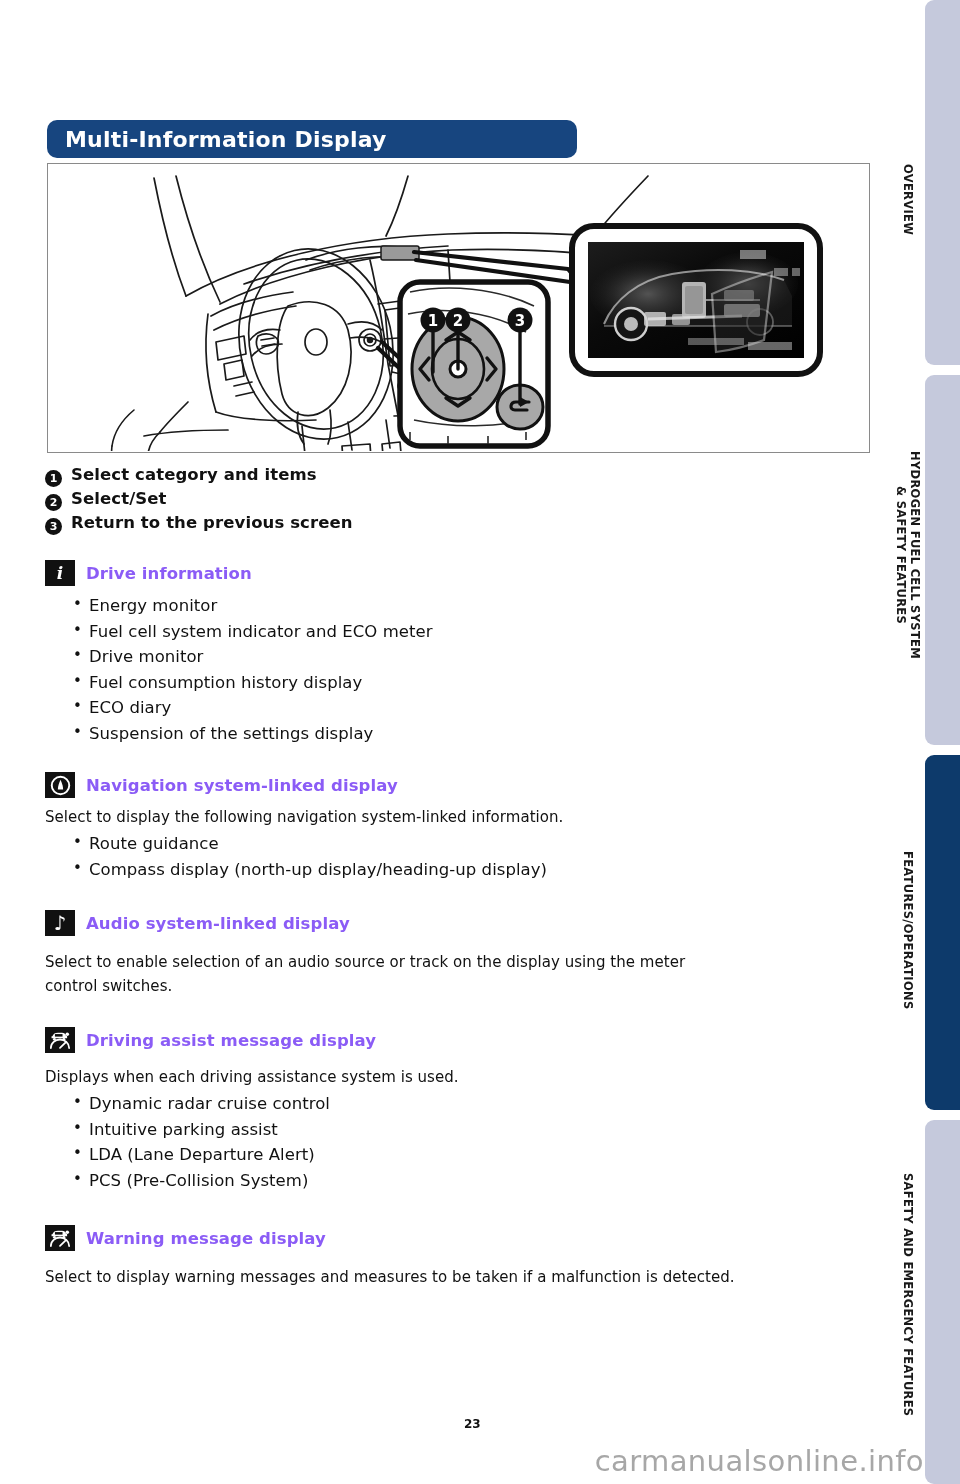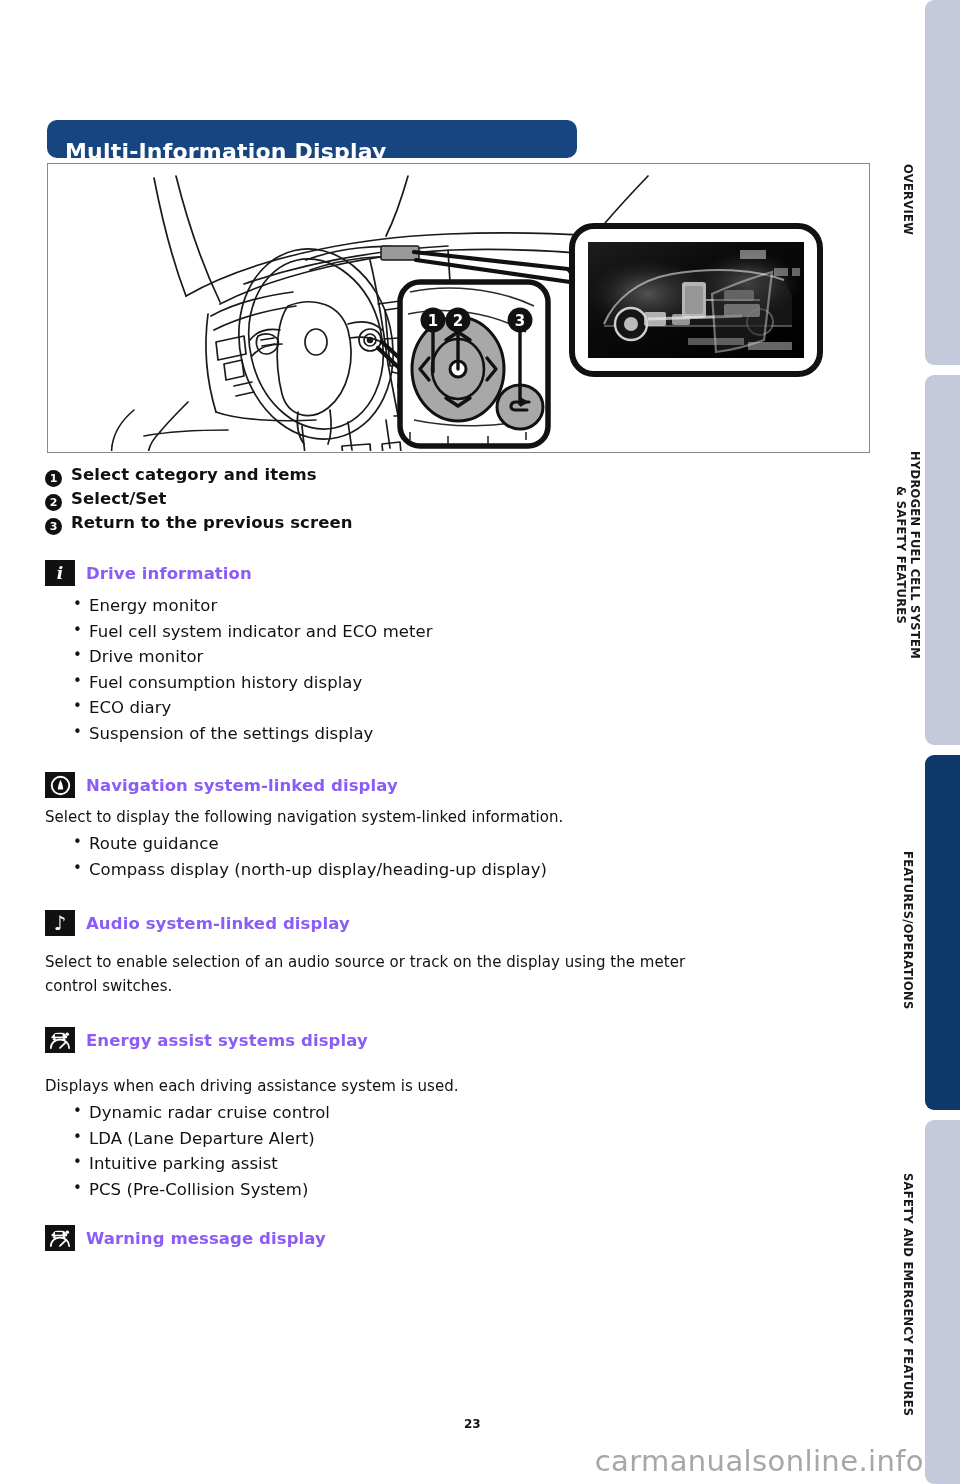--- a/index.html
+++ b/index.html
@@ -70,21 +70,21 @@
     top: 120px;
     width: 530px;
     height: 38px;
     background: #17457f;
     border-radius: 10px;
     box-sizing: border-box;
   }
   .banner-text {
     position: absolute;
     left: 18px;
-    top: 19px;
+    top: 7px;
     font-size: 22px;
     font-weight: 700;
     color: #ffffff;
     letter-spacing: 0.2px;
     font-family: "DejaVu Sans", "Liberation Sans", sans-serif;
   }
 
   
   .figure-box {
     position: absolute;
@@ -493,45 +493,46 @@
           <path d="M5 8.5 C 6.2 5.6, 8 4.4, 11.6 4.4 L 16.4 4.4 C 19 4.4, 20.4 5.6, 21.2 8.2
                    L 22.4 8.4 L 22.4 11 L 4 11 L 4 8.6 Z" fill="#ffffff"></path>
           <rect x="8" y="6" width="9" height="3" fill="#111111"></rect>
           <circle cx="7.4" cy="12.2" r="1.7" fill="#ffffff"></circle>
           <circle cx="18.6" cy="12.2" r="1.7" fill="#ffffff"></circle>
           <path d="M3.2 22.6 C 3.2 16.6, 8.4 12.4, 14 12.4 C 19.6 12.4, 24.8 16.6, 24.8 22.6" fill="none" stroke="#ffffff" stroke-width="2.1" stroke-linecap="round"></path>
           <path d="M14 22.2 L 21 15.4" stroke="#ffffff" stroke-width="2.1" stroke-linecap="round"></path>
           <circle cx="22.6" cy="6.2" r="2.1" fill="#ffffff"></circle>
         </svg>
       </span>
-      <span class="sec-title">Energy assist systems display</span>
-    </div>
-    <p class="sec-para" style="margin-top:21px;">Displays when each driving assistance system is used.</p>
+      <span class="sec-title">Driving assist message display</span>
+    </div>
+    <p class="sec-para" style="margin-top:12px;">Displays when each driving assistance system is used.</p>
     <ul class="bullets">
       <li>Dynamic radar cruise control</li>
+      <li>Intuitive parking assist</li>
       <li>LDA (Lane Departure Alert)</li>
-      <li>Intuitive parking assist</li>
       <li>PCS (Pre-Collision System)</li>
     </ul>
   </div>
 
   <div class="section" style="top:1225px;">
     <div class="sec-head">
       <span class="sec-icon">
         <svg width="24" height="22" viewBox="0 0 28 26">
           <path d="M5 8.5 C 6.2 5.6, 8 4.4, 11.6 4.4 L 16.4 4.4 C 19 4.4, 20.4 5.6, 21.2 8.2
                    L 22.4 8.4 L 22.4 11 L 4 11 L 4 8.6 Z" fill="#ffffff"></path>
           <rect x="8" y="6" width="9" height="3" fill="#111111"></rect>
           <circle cx="7.4" cy="12.2" r="1.7" fill="#ffffff"></circle>
           <circle cx="18.6" cy="12.2" r="1.7" fill="#ffffff"></circle>
           <path d="M3.2 22.6 C 3.2 16.6, 8.4 12.4, 14 12.4 C 19.6 12.4, 24.8 16.6, 24.8 22.6" fill="none" stroke="#ffffff" stroke-width="2.1" stroke-linecap="round"></path>
           <path d="M14 22.2 L 21 15.4" stroke="#ffffff" stroke-width="2.1" stroke-linecap="round"></path>
           <circle cx="22.6" cy="6.2" r="2.1" fill="#ffffff"></circle>
         </svg>
       </span>
       <span class="sec-title">Warning message display</span>
     </div>
+    <p class="sec-para" style="width:818px;margin-top:14px;">Select to display warning messages and measures to be taken if a malfunction is detected.</p>
   </div>
 
   <div class="page-number">23</div>
   <div class="watermark">carmanualsonline.info</div>
 
 </div>
 
 </body></html>

